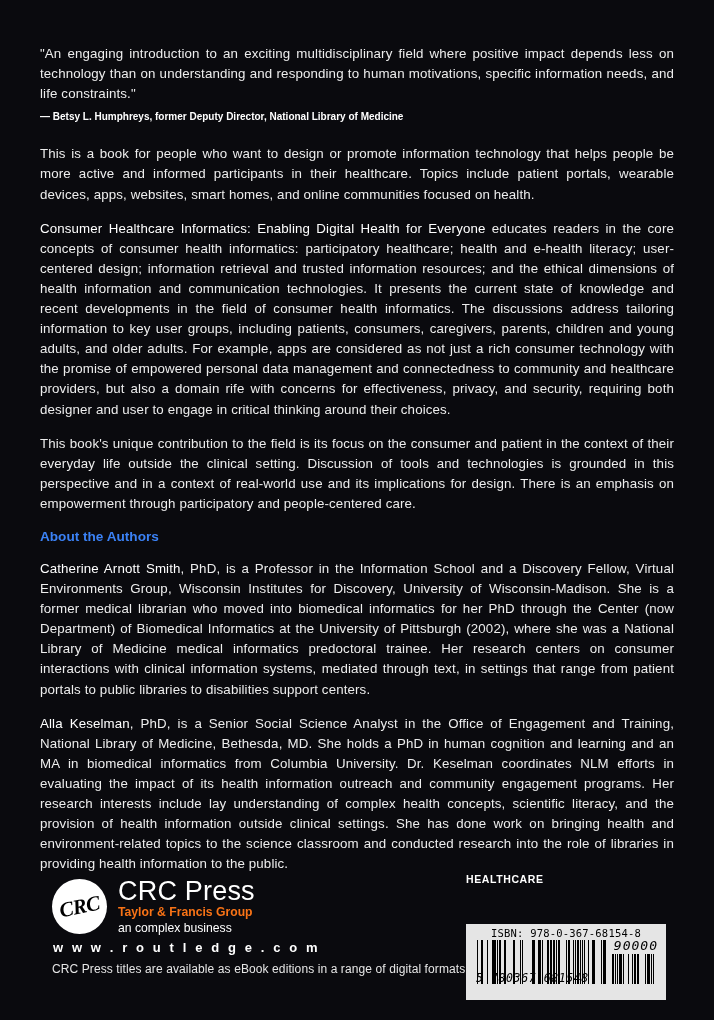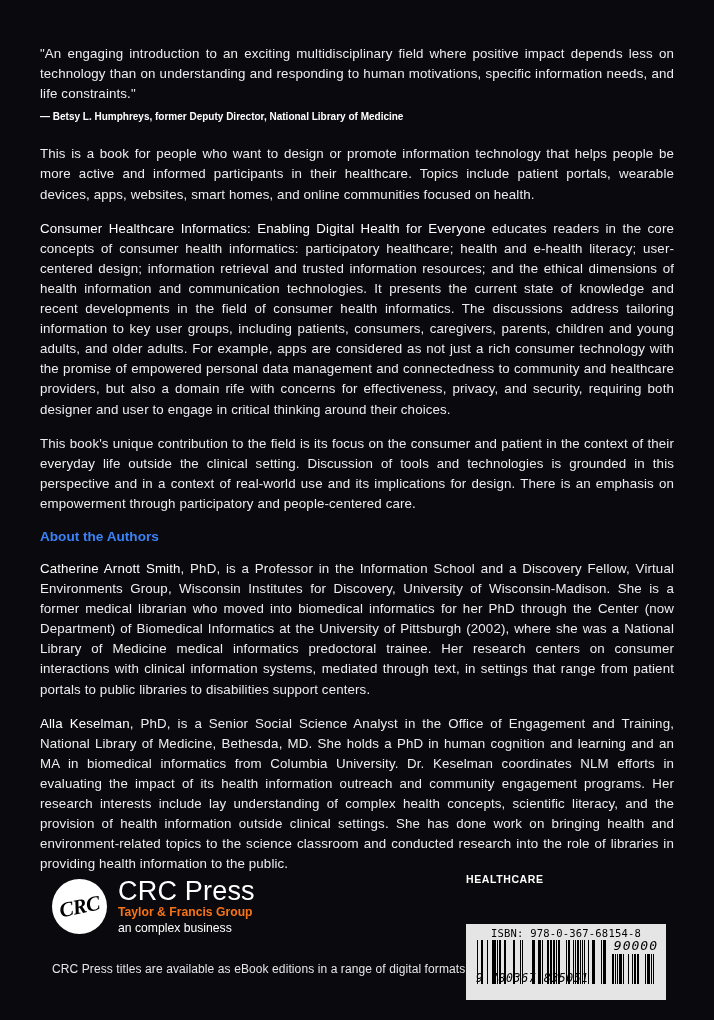--- a/index.html
+++ b/index.html
@@ -245,20 +245,21 @@
       <div class="logo-row">
         <div class="crc-circle">
           <span>CRC</span>
         </div>
         <div class="logo-text">
           <div class="crc-press">CRC Press</div>
           <div class="taylor">Taylor &amp; Francis Group</div>
           <div class="informa">an complex business</div>
         </div>
       </div>
+      <div class="routledge">w w w . r o u t l e d g e . c o m</div>
     </div>
 
     <div class="ebook-note">CRC Press titles are available as eBook editions in a range of digital formats</div>
 
     <div class="healthcare-label">HEALTHCARE</div>
 
     <div class="barcode-box">
       <div class="isbn-line">ISBN: 978-0-367-68154-8</div>
       <div class="bars-wrap">
         <div class="bars-main">
@@ -305,19 +306,19 @@
             <div class="bar" style="left: 16px; width: 0.8px; height: 100%;"></div>
             <div class="bar" style="left: 20.2px; width: 0.8px; height: 100%;"></div>
             <div class="bar" style="left: 21.9px; width: 2.4px; height: 100%;"></div>
             <div class="bar" style="left: 25.2px; width: 1.6px; height: 100%;"></div>
             <div class="bar" style="left: 32.7px; width: 1.6px; height: 100%;"></div>
             <div class="bar" style="left: 35.2px; width: 2.4px; height: 100%;"></div>
             <div class="bar" style="left: 38.5px; width: 1.6px; height: 100%;"></div>
             <div class="bar" style="left: 41px; width: 0.8px; height: 100%;"></div>
           </div>
         <div class="addon-digits">90000</div>
-        <div class="ean-digits">9 780367 835051</div>
+        <div class="ean-digits">5 780367 681548</div>
       </div>
     </div>
 
   </div>
 
 </div>
 
 </body></html>

